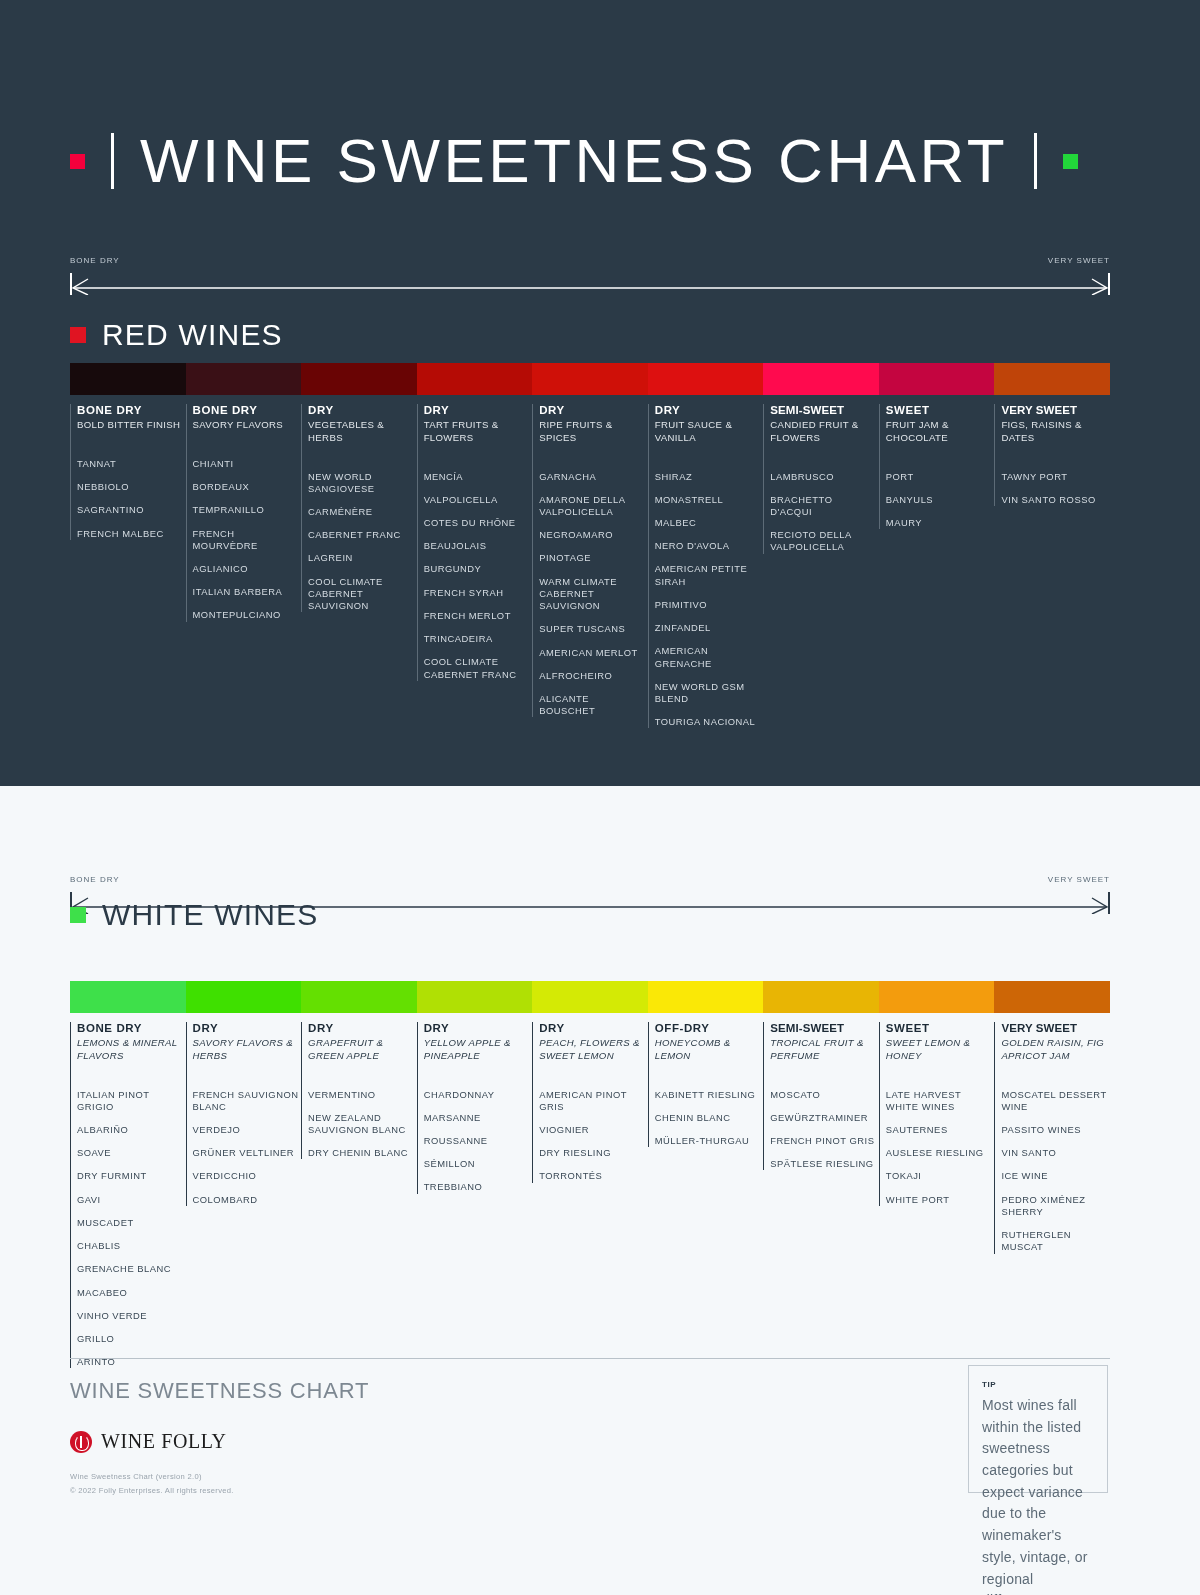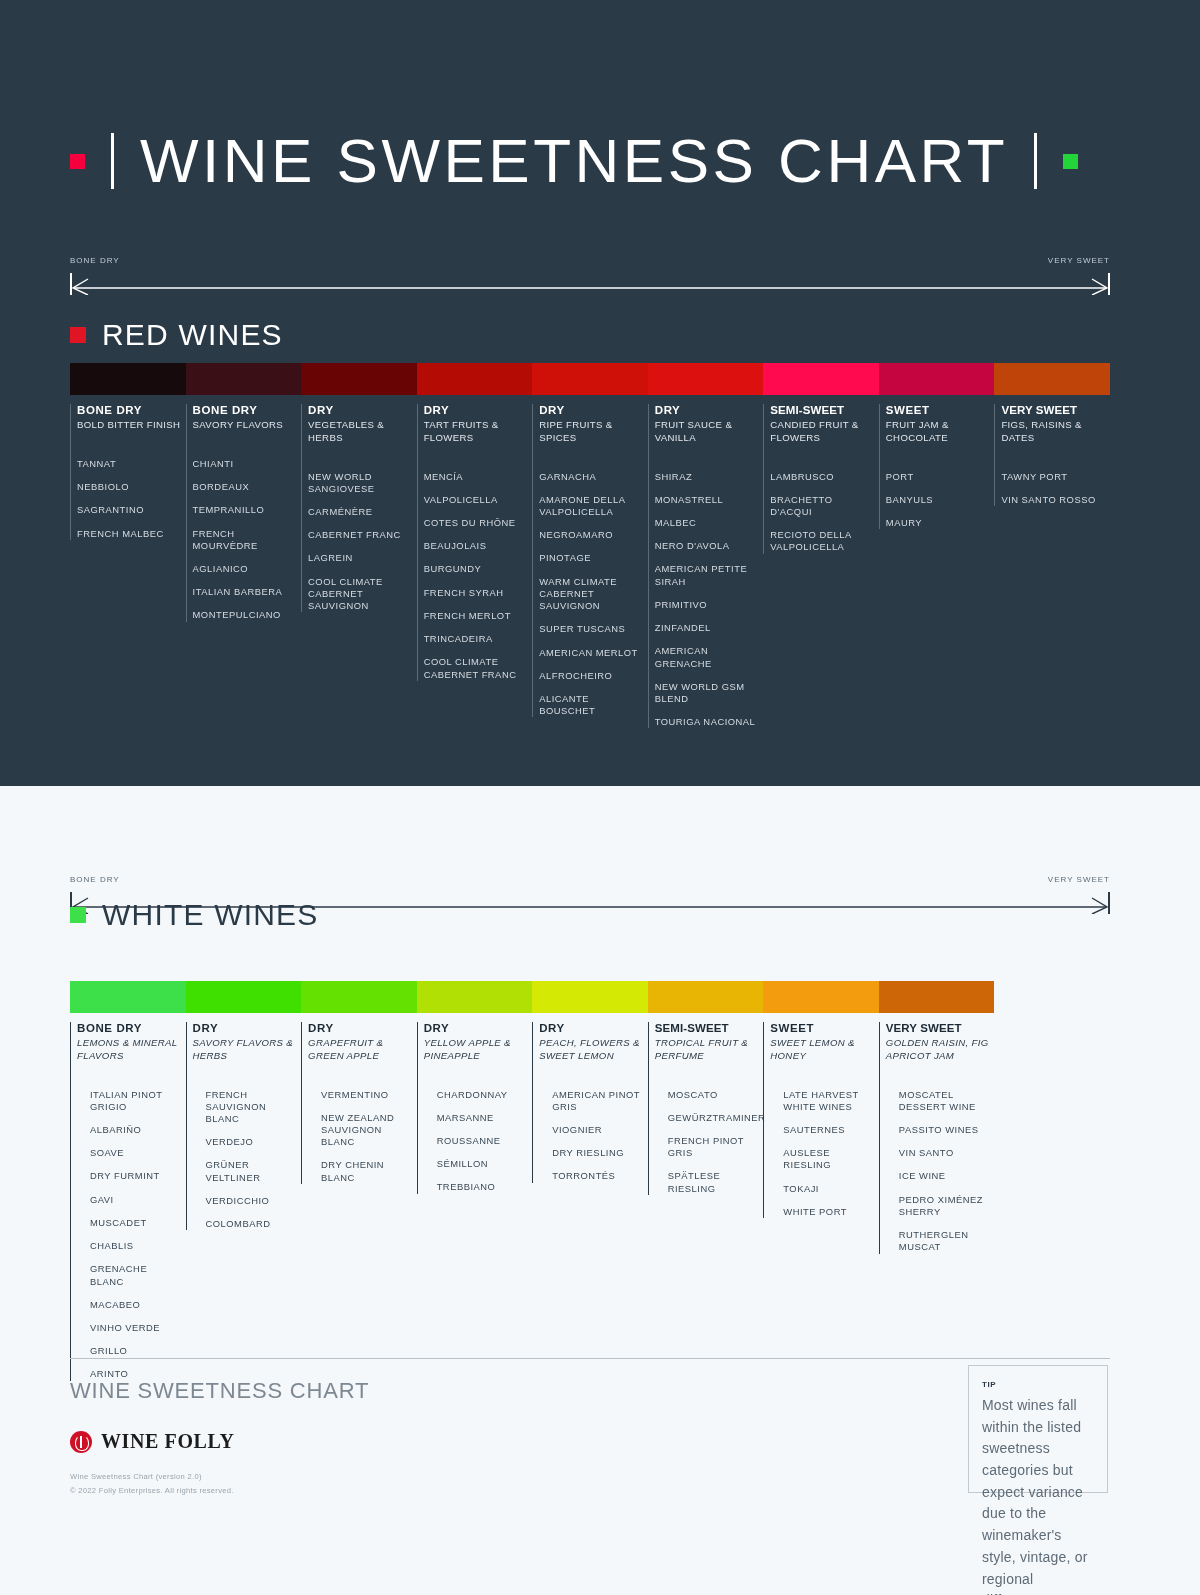--- a/index.html
+++ b/index.html
@@ -148,21 +148,21 @@
     margin-top: 26px;
     max-width: 106px;
   }
   .wine-list li {
     font-size: 9.4px;
     letter-spacing: 0.5px;
     line-height: 1.3;
     margin-bottom: 11px;
   }
   .cols.dark .wine-list li { color: #d6dde3; }
-  .cols.light .wine-list li { color: #394855; margin-left: 13px; }
+  .cols.light .wine-list li { color: #394855; }
 
   
   .foot-rule {
     position: absolute;
     left: 70px; top: 1358px;
     width: 1040px; height: 1px;
     background: #b9c2c9;
   }
   .foot-title {
     position: absolute;
@@ -197,21 +197,21 @@
   .logo-mark::after {
     content: "";
     position: absolute;
     left: 10px; top: 5px;
     width: 1.6px; height: 12px;
     background: #ffffff;
   }
   .logo-text {
     font-family: "Liberation Serif", serif;
     font-size: 20px;
-    font-weight: bold;
+    font-weight: normal;
     letter-spacing: 0.6px;
     color: #1c1c1c;
   }
   .foot-meta {
     position: absolute;
     left: 70px; top: 1470px;
     font-size: 7.6px;
     line-height: 1.85;
     letter-spacing: 0.3px;
     color: #9aa4ad;
@@ -502,20 +502,32 @@
           <div class="desc">PEACH, FLOWERS &amp; SWEET LEMON</div>
           <ul class="wine-list">
             <li>AMERICAN PINOT GRIS</li>
             <li>VIOGNIER</li>
             <li>DRY RIESLING</li>
             <li>TORRONTÉS</li>
           </ul>
         </div>
       </div>
       <div class="col">
+        <span class="swatch" style="background: rgb(250, 232, 6);"></span>
+        <div class="col-body">
+          <div class="cat">OFF-DRY</div>
+          <div class="desc">HONEYCOMB &amp; LEMON</div>
+          <ul class="wine-list">
+            <li>KABINETT RIESLING</li>
+            <li>CHENIN BLANC</li>
+            <li>MÜLLER-THURGAU</li>
+          </ul>
+        </div>
+      </div>
+      <div class="col">
         <span class="swatch" style="background: rgb(232, 181, 4);"></span>
         <div class="col-body">
           <div class="cat tight">SEMI-SWEET</div>
           <div class="desc">TROPICAL FRUIT &amp; PERFUME</div>
           <ul class="wine-list">
             <li>MOSCATO</li>
             <li>GEWÜRZTRAMINER</li>
             <li>FRENCH PINOT GRIS</li>
             <li>SPÄTLESE RIESLING</li>
           </ul>

